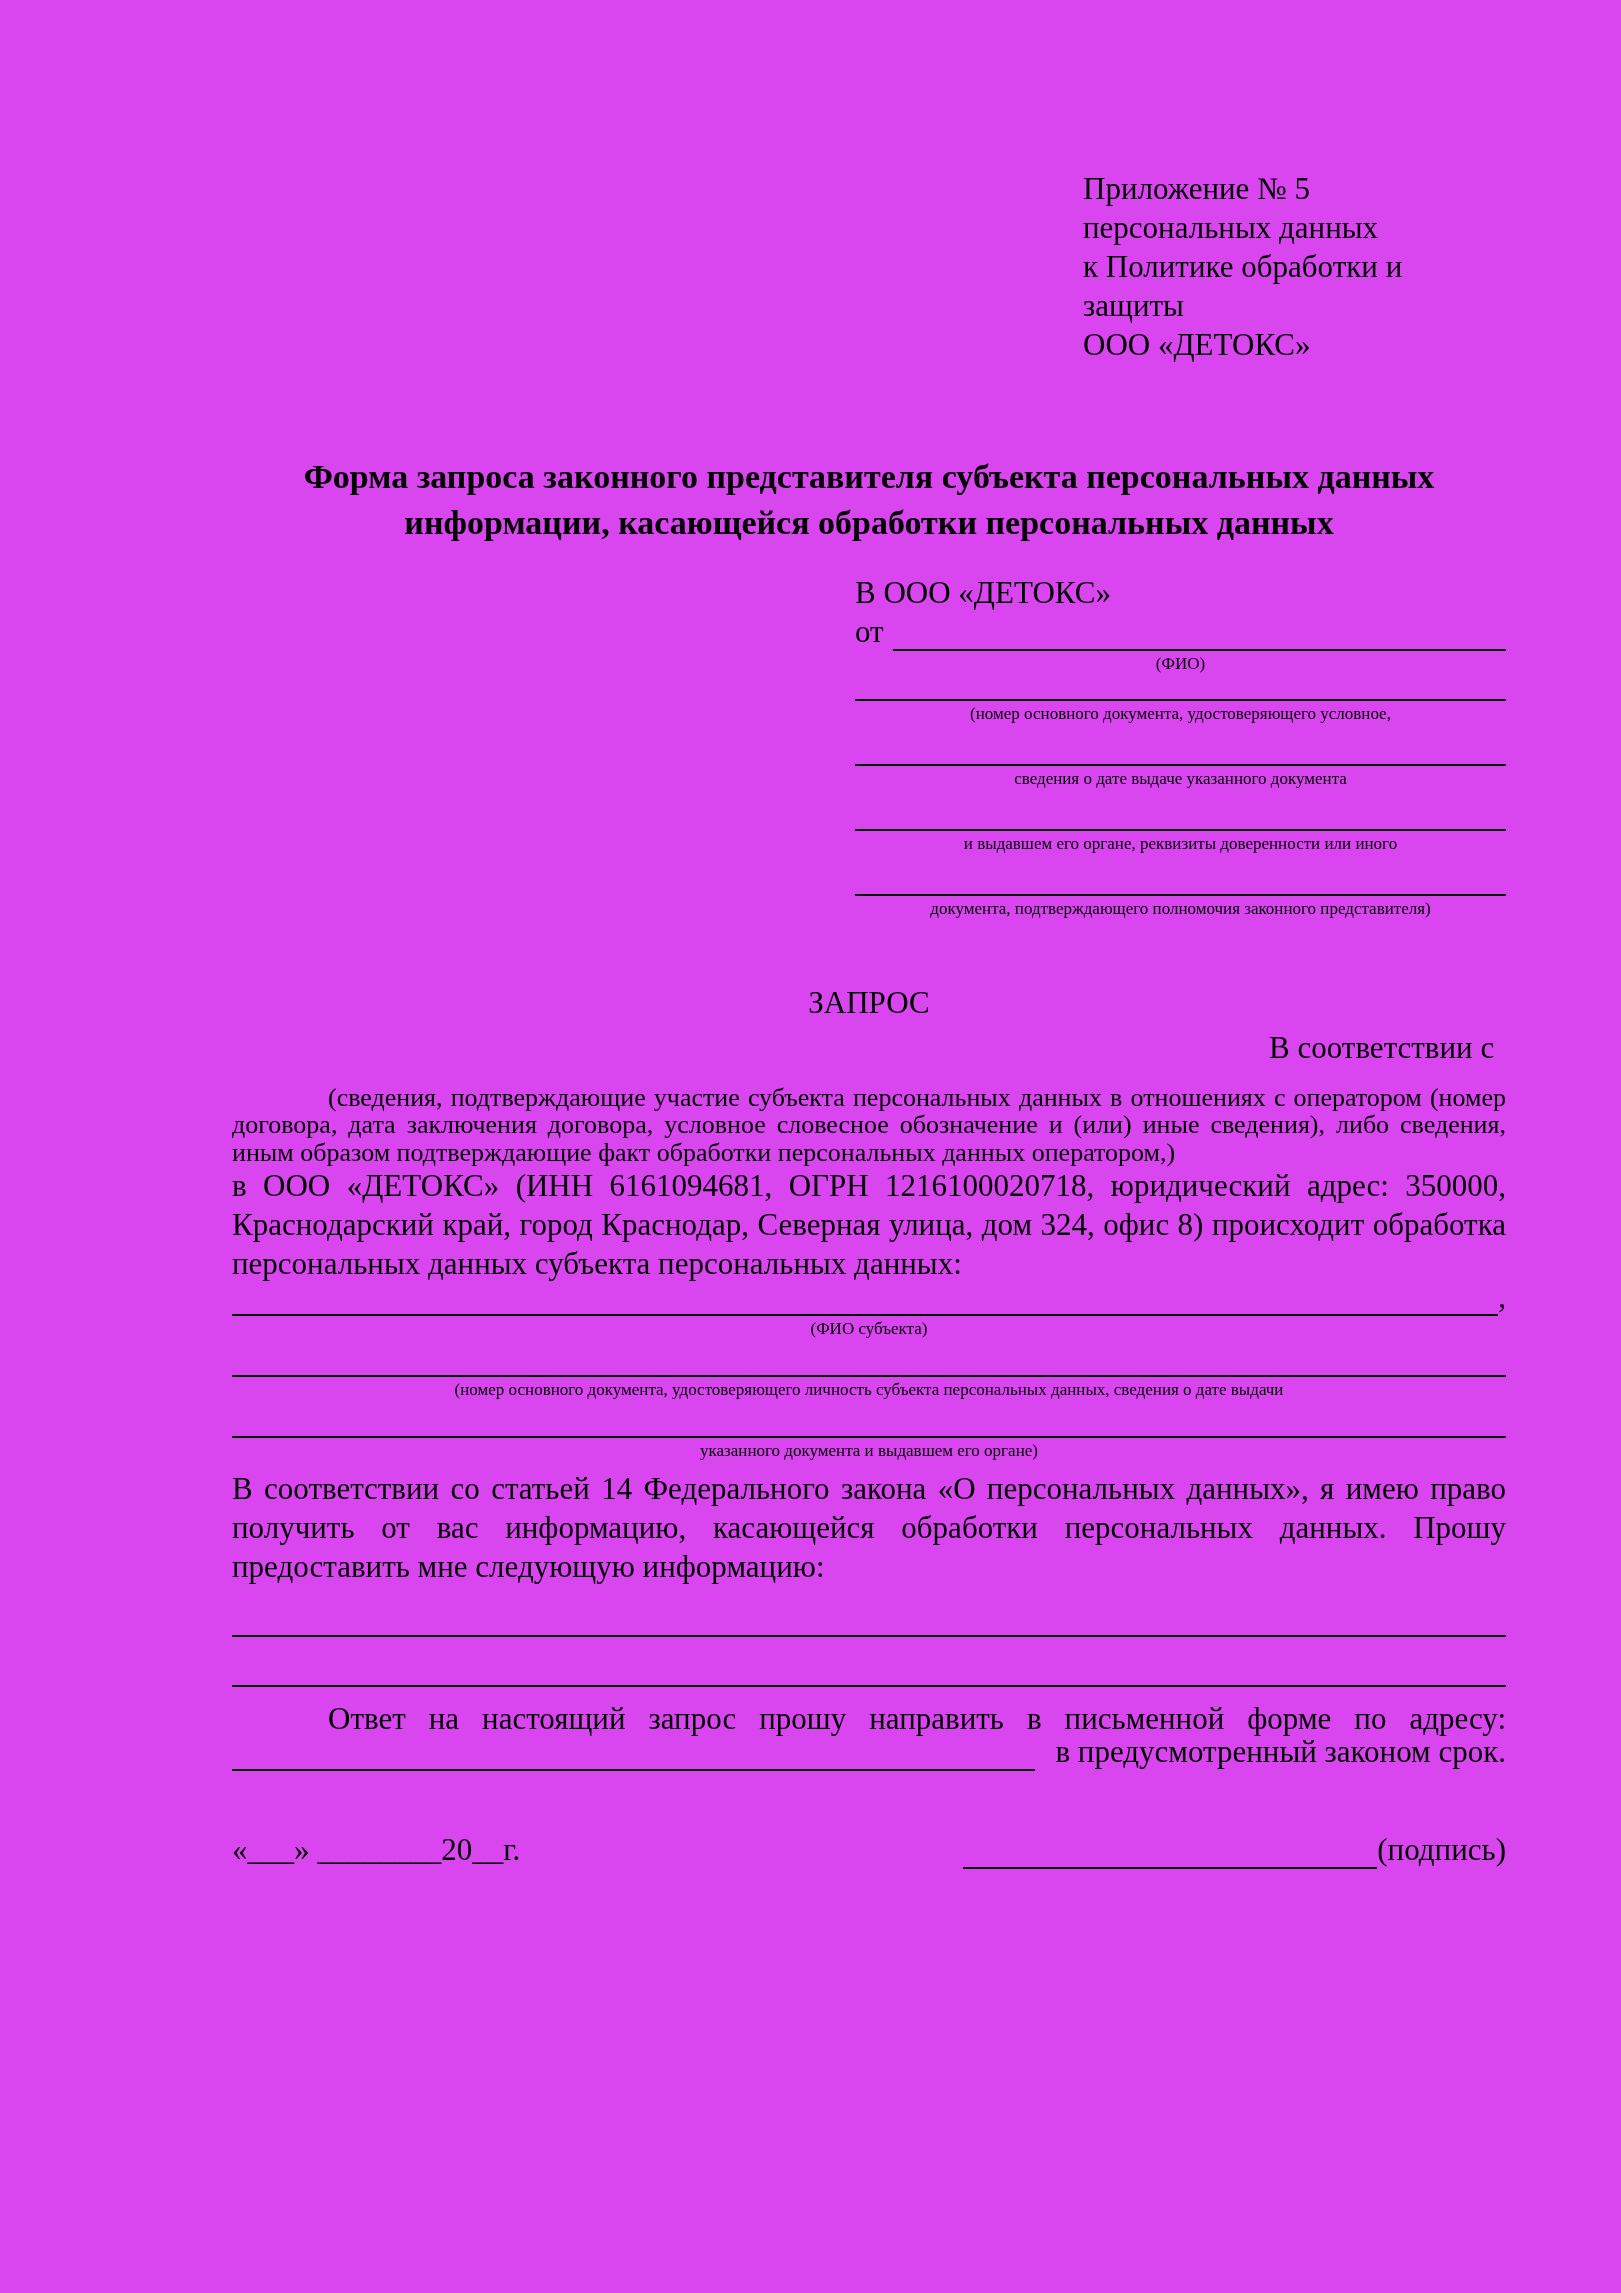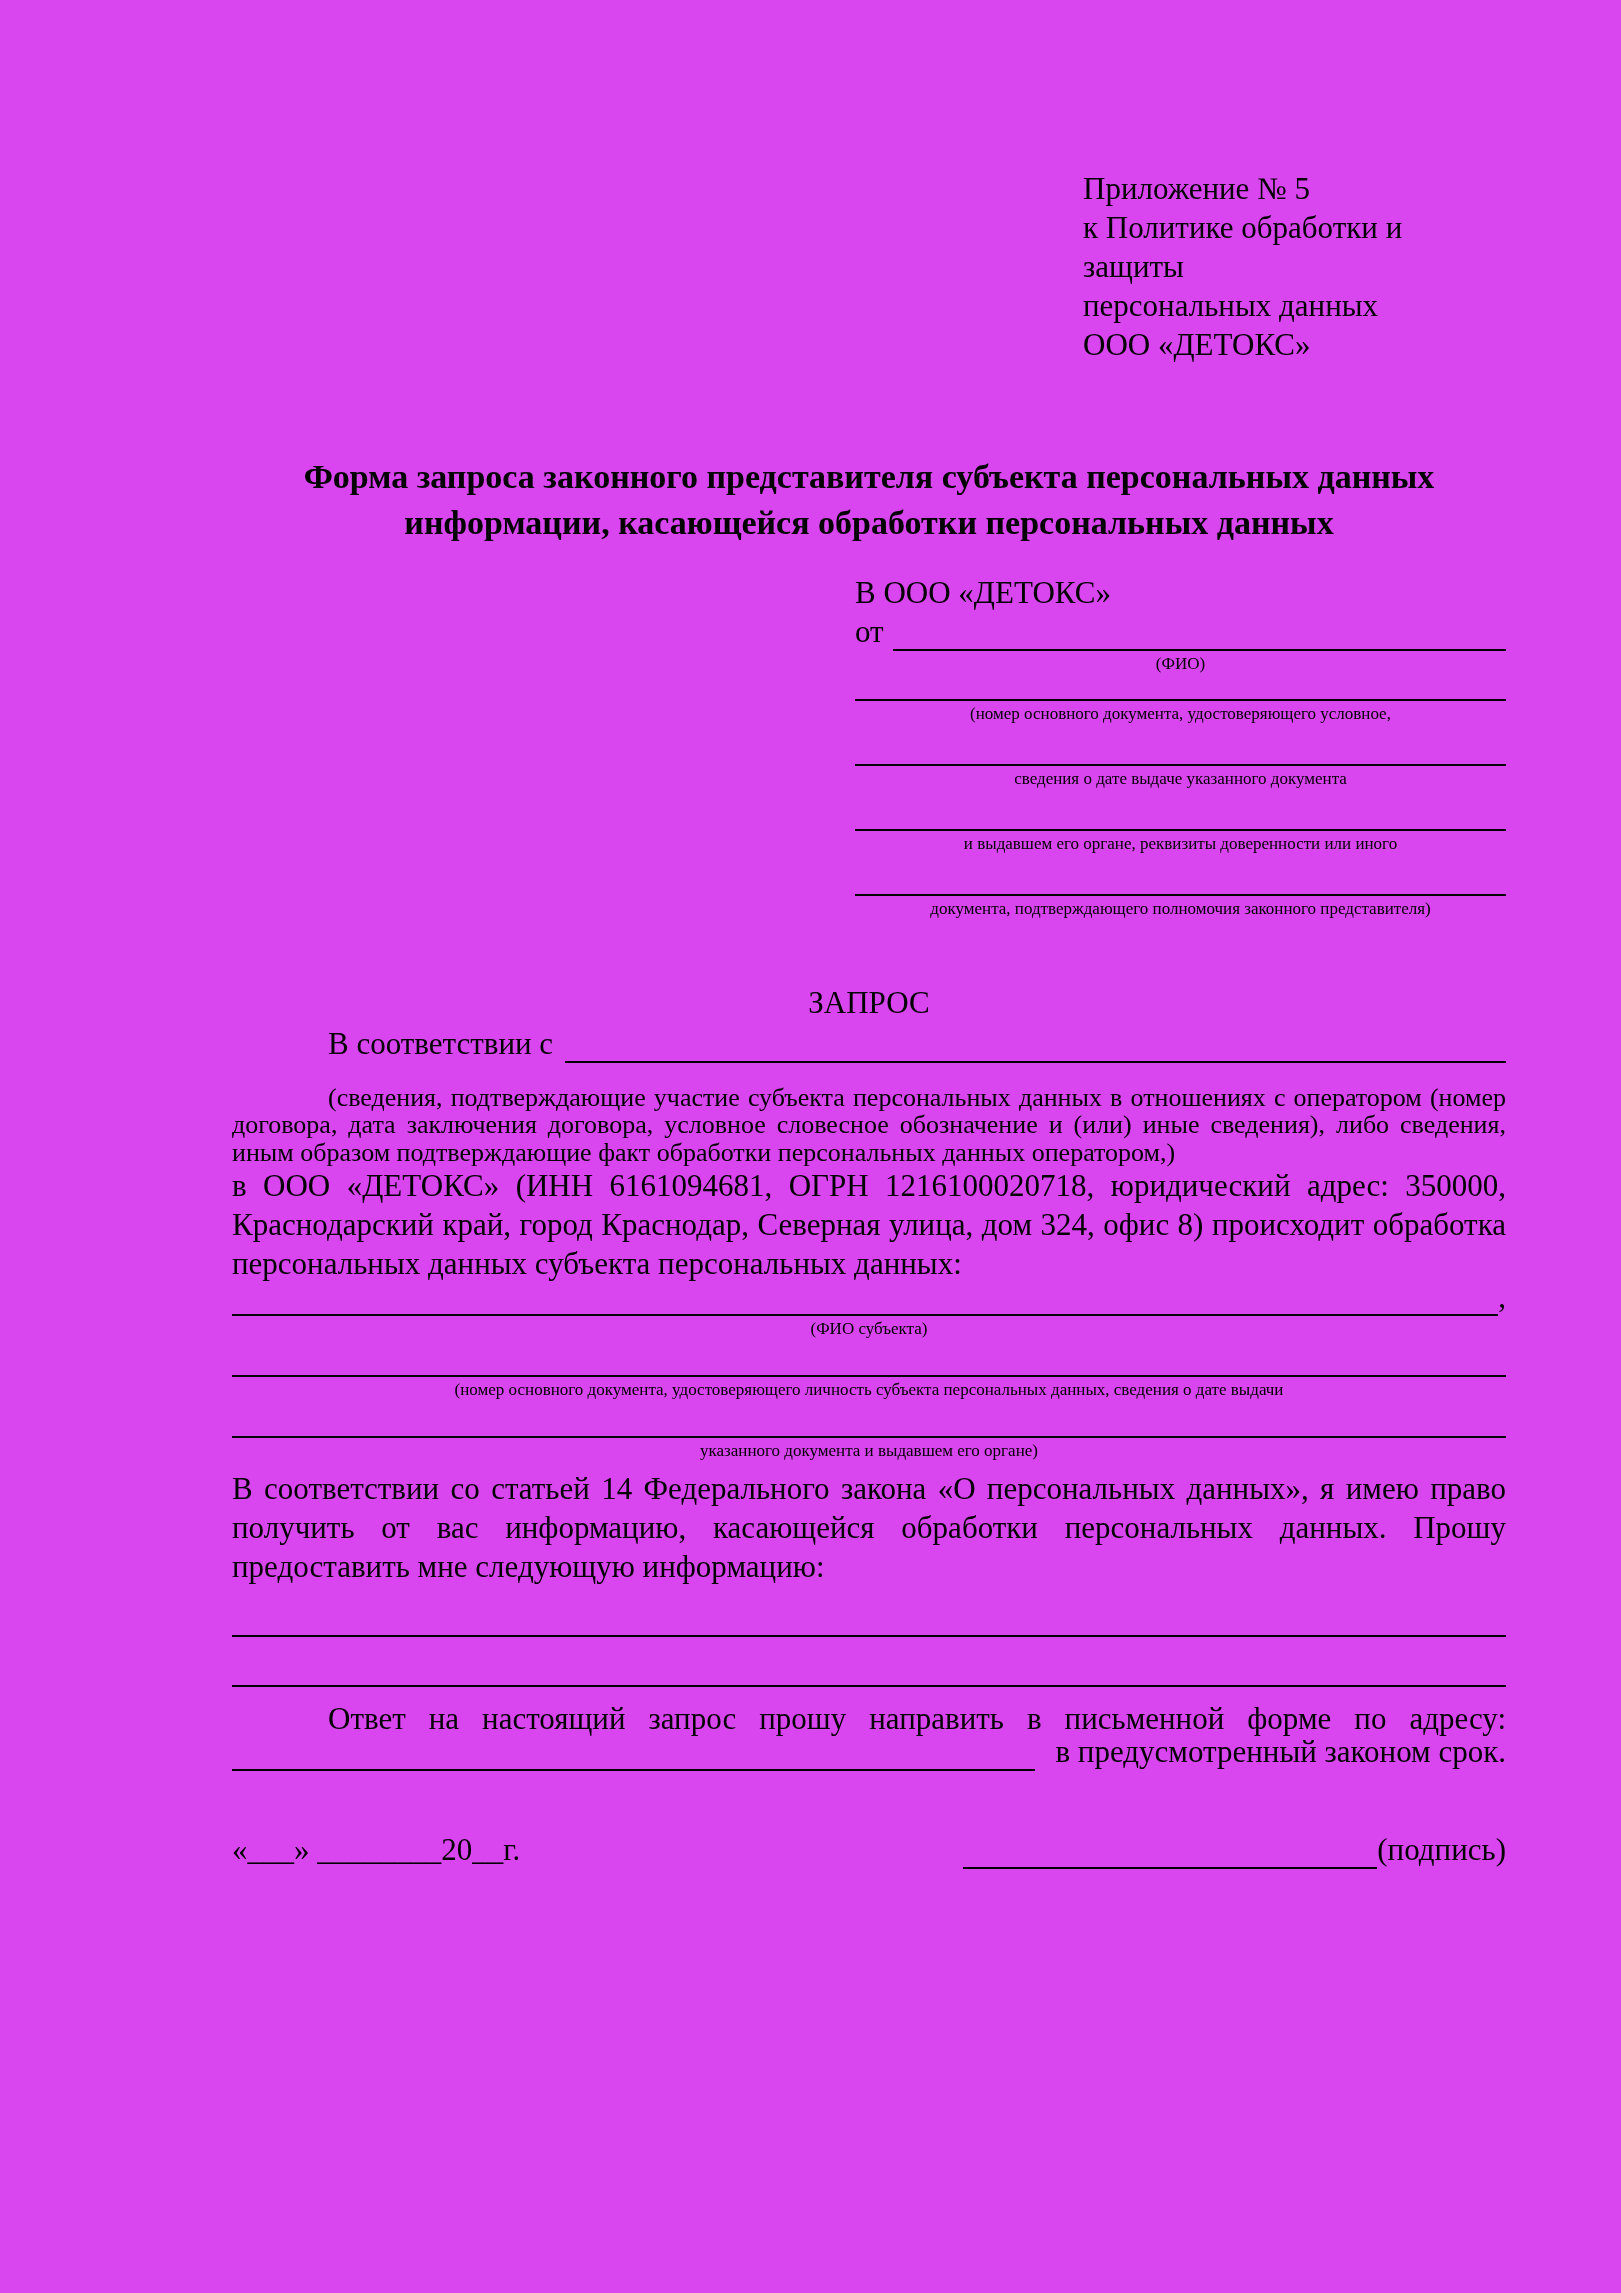--- a/index.html
+++ b/index.html
@@ -27,21 +27,21 @@
   .from-row .label { flex: 0 0 auto; padding-right: 9.8px; }
   .fill { flex: 1 1 auto; border-bottom: 2.9px solid #000; }
   .from-row .fill { height: 33px; }
   .cap { font-size: 17px; line-height: 25.5px; text-align: center; white-space: nowrap; }
   .addr-blank { height: 21.6px; border-bottom: 2.9px solid #000; }
   .addr-group { margin-top: 17.6px; }
   .addr-group.first { margin-top: 3.9px; }
   
   .zapros { margin-top: 62px; text-align: center; }
   
-  .intro-row { margin-top: 5.9px; display: flex; align-items: flex-end; height: 35px; }
+  .intro-row { margin-top: 5.9px; display: flex; align-items: flex-end; height: 35px; flex-direction: column; }
   .intro-row .label { flex: 0 0 auto; margin-left: 96px; padding-right: 11.8px; }
   .intro-row .fill { height: 29px; }
   
   .note { margin-top: 21px; font-size: 26px; line-height: 27.4px; text-align: justify; text-indent: 96px; }
   
   .para { text-align: justify; }
   .para.mt { margin-top: 5.9px; }
   
   .line-row { display: flex; align-items: flex-end; height: 33px; }
   .line-row .suffix { flex: 0 0 auto; }
@@ -59,22 +59,22 @@
   .sig-group { display: flex; align-items: flex-end; white-space: nowrap; }
   .sig-line { display: inline-block; width: 414px; height: 29px; border-bottom: 2.9px solid #000; }
 </style>
 </head>
 <body>
 
 <div class="page">
 
   <div class="header-block">
     <div>Приложение № 5</div>
+    <div>персональных данных</div>
     <div>к Политике обработки и защиты</div>
-    <div>персональных данных</div>
     <div>ООО «ДЕТОКС»</div>
   </div>
 
   <div class="title">
     <div>Форма запроса законного представителя субъекта персональных данных</div>
     <div>информации, касающейся обработки персональных данных</div>
   </div>
 
   <div class="addressee">
     <div>В ООО «ДЕТОКС»</div>

